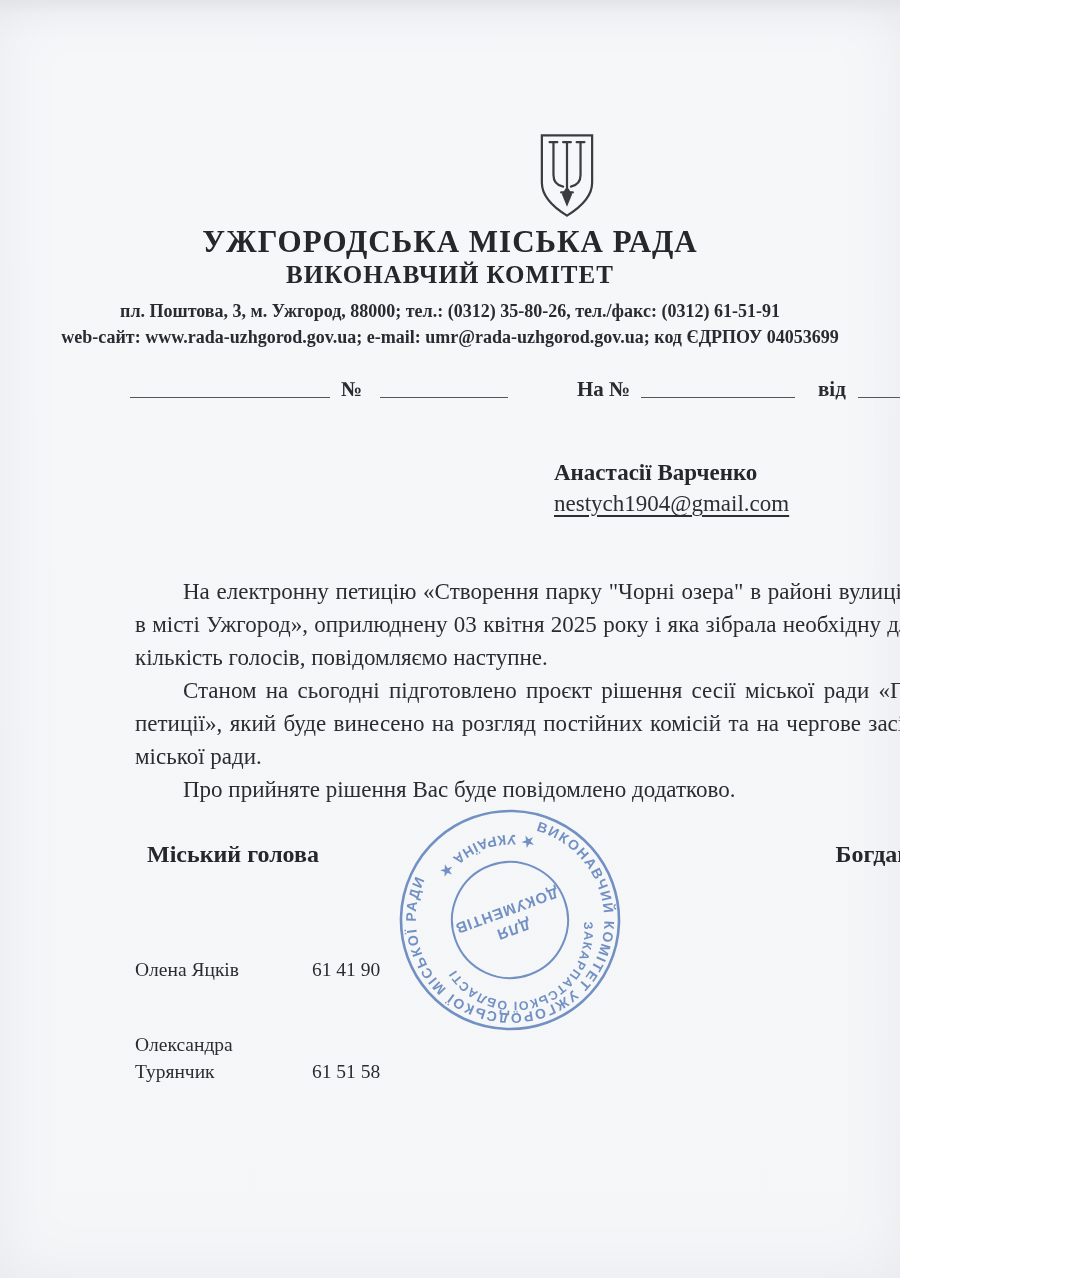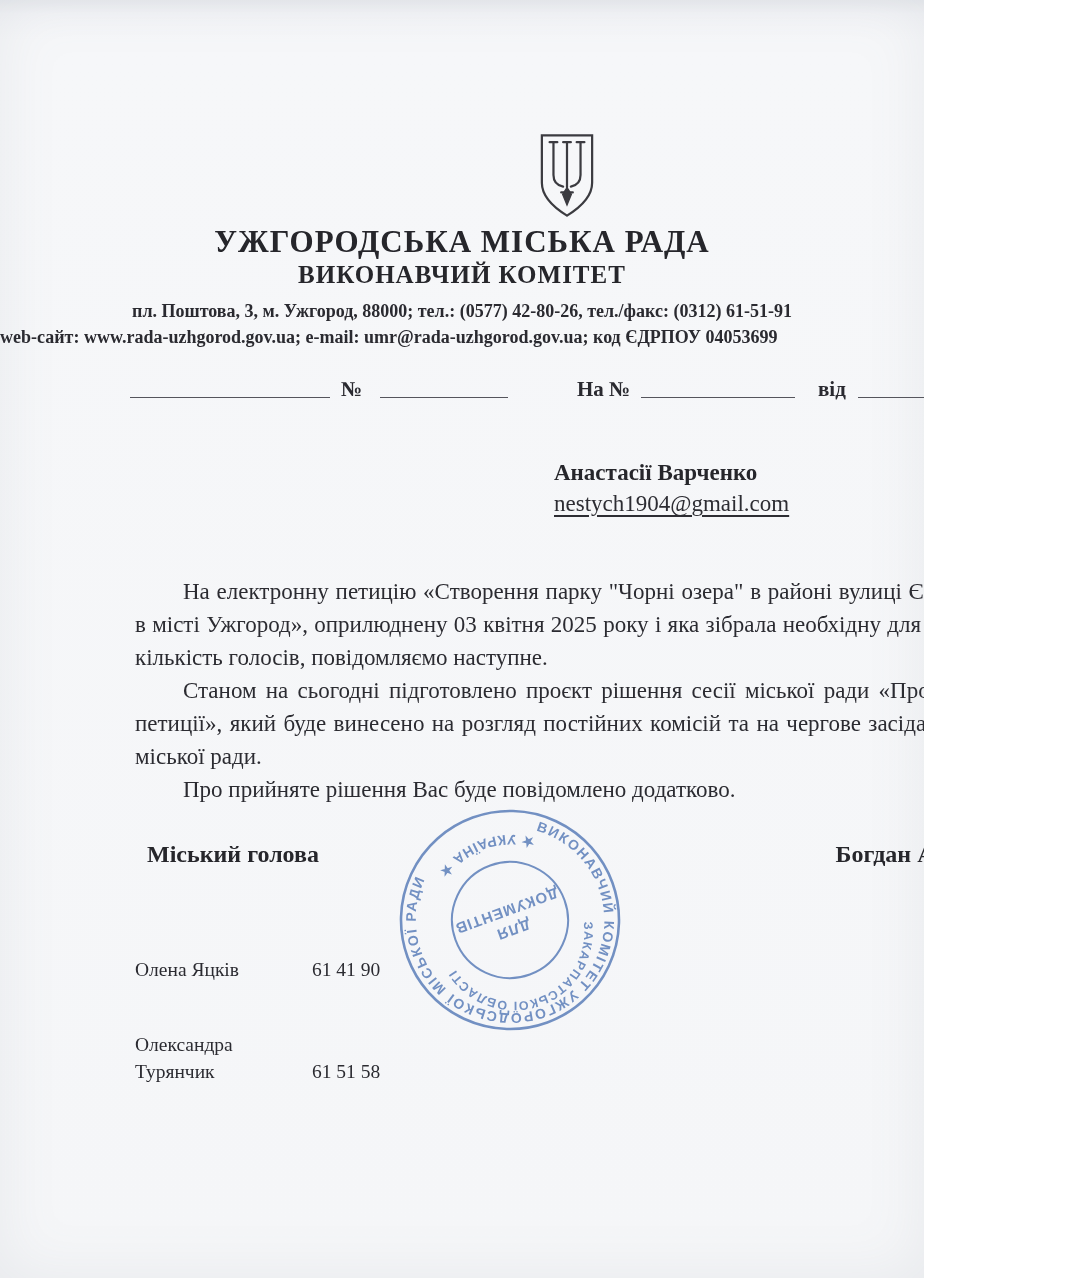--- a/index.html
+++ b/index.html
@@ -4,36 +4,35 @@
 <style>
   html,body{margin:0;padding:0;}
   .page{
     position:relative;
     width:900px;height:1278px;
     background:
       linear-gradient(180deg,#e9ebef 0,#f3f4f7 14px,#f6f7f9 40px,#f5f6f8 100%);
     font-family:"Liberation Serif","DejaVu Serif",serif;
     color:#2d2d33;
     overflow:hidden;
-    padding-left:24px;
   }
   .page::after{
     content:"";position:absolute;inset:0;pointer-events:none;
     box-shadow:inset 0 0 60px rgba(120,128,140,.10);
   }
 
   
   .emblem{position:absolute;left:538px;top:131px;width:58px;height:90px;}
   .org-name{position:absolute;left:0;top:224px;width:100%;text-align:center;
     font-size:31px;font-weight:bold;letter-spacing:1px;color:#26262b;}
   .org-dept{position:absolute;left:0;top:261px;width:100%;text-align:center;
     font-size:25px;font-weight:bold;letter-spacing:1px;color:#26262b;}
   .addr-line{position:absolute;left:0;top:301px;width:100%;text-align:center;
     font-size:18px;font-weight:bold;color:#2a2a30;}
-  .web-line{position:absolute;left:0;top:327px;width:100%;text-align:left;
+  .web-line{position:absolute;left:0;top:327px;width:100%;text-align:center;
     font-size:18px;font-weight:bold;color:#2a2a30;}
 
   
   .ref-row{position:absolute;left:0;top:372px;width:100%;height:32px;
     font-size:21px;font-weight:bold;color:#2a2a30;}
   .ref-row .lbl{position:absolute;bottom:2px;}
   .blank{position:absolute;bottom:6px;border-bottom:1.7px solid #55555c;height:18px;}
   .b1{left:130px;width:200px;}
   .lbl-no{left:341px;}
   .b2{left:380px;width:128px;}
@@ -81,21 +80,21 @@
       <path d="M16 10 V44 Q16 54 26 56"></path>
       <path d="M44 10 V44 Q44 54 34 56"></path>
       <path d="M12 10 H20 M40 10 H48 M26 10 H34"></path>
       <path d="M24 62 H36"></path>
       <path d="M30 57 L25.5 64 L30 75 L34.5 64 Z" fill="#3b3b40" stroke-width="1.4"></path>
     </svg>
   </div>
 
   <div class="org-name">УЖГОРОДСЬКА МІСЬКА РАДА</div>
   <div class="org-dept">ВИКОНАВЧИЙ КОМІТЕТ</div>
-  <div class="addr-line">пл. Поштова, 3, м. Ужгород, 88000;   тел.: (0577) 42-80-26, тел./факс: (0312) 61-51-91</div>
+  <div class="addr-line">пл. Поштова, 3, м. Ужгород, 88000;   тел.: (0312) 35-80-26, тел./факс: (0312) 61-51-91</div>
   <div class="web-line">web-сайт: www.rada-uzhgorod.gov.ua; e-mail: umr@rada-uzhgorod.gov.ua; код ЄДРПОУ 04053699</div>
 
   <div class="ref-row">
     <span class="blank b1"></span>
     <span class="lbl lbl-no">№</span>
     <span class="blank b2"></span>
     <span class="lbl lbl-na">На №</span>
     <span class="blank b3"></span>
     <span class="lbl lbl-vid">від</span>
     <span class="blank b4"></span>

